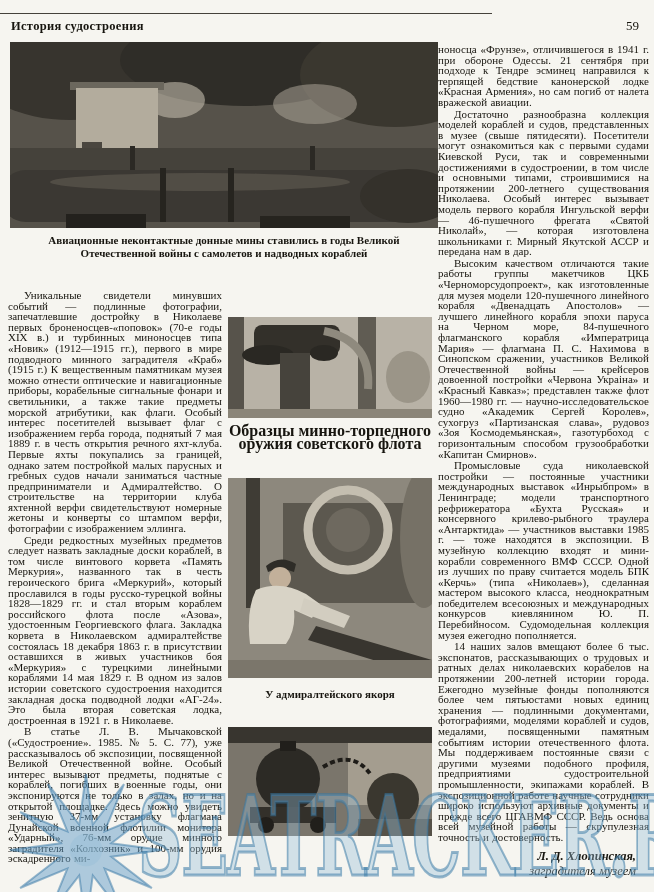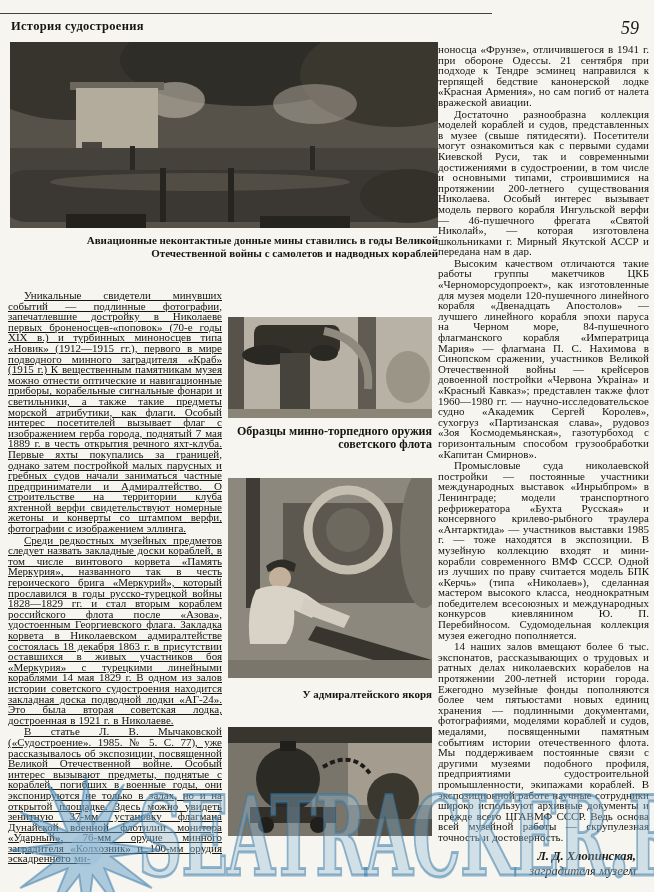--- a/index.html
+++ b/index.html
@@ -6,44 +6,44 @@
   .page {
     position:relative; width:654px; height:892px;
     background:#f6f5f0; overflow:hidden;
     font-family:"Liberation Serif", serif; color:#17150f;
   }
   .rule-top { position:absolute; left:0; top:13px; width:492px; height:1px; background:#45423b; }
   .header-title {
     position:absolute; left:11px; top:19px;
     font-weight:bold; font-size:12.5px; letter-spacing:.3px;
   }
-  .page-number { position:absolute; right:15px; top:18px; font-size:18px;font-style:italic; }
+  .page-number { position:absolute; right:15px; top:18px; font-size:13px; }
 
   .photo { position:absolute; overflow:hidden; }
   .photo svg { display:block; }
   #top-photo   { left:10px;  top:42px;  width:428px; height:186px; }
   #mid-photo1  { left:228px; top:317px; width:204px; height:101px; }
   #mid-photo2  { left:228px; top:478px; width:204px; height:200px; }
   #mid-photo3  { left:228px; top:727px; width:204px; height:109px; }
 
   .caption {
-    position:absolute; text-align:right; font-weight:bold;
+    position:absolute; text-align:center; font-weight:bold;
     font-size:11px; line-height:13px;
   }
   #top-caption  { left:10px;  top:234px; width:428px; }
-  #mid-caption1 { left:228px; top:425px; width:204px; font-size:12px; line-height:12.5px; }
+  #mid-caption1 { left:228px; top:425px; width:204px; font-size:16px; line-height:12.5px; }
   #mid-caption2 { left:228px; top:688px; width:204px; font-size:11px; }
   #mid-caption3 { left:228px; top:843px; width:204px; font-size:10.5px; line-height:13px; }
   #mid-caption3 .photo-credit { font-style:italic; font-weight:bold; }
 
   .col {
     position:absolute; font-size:11px; line-height:10.6px;
     text-align:justify; letter-spacing:0; word-spacing:.5px;
   }
-  #col-left  { left:8px;   top:290px; width:214px;text-decoration:underline; }
+  #col-left  { left:8px;   top:290px; width:214px; }
   #col-right { left:438px; top:44px;  width:211px; }
   .col p { margin:0 0 1px 0; text-indent:16px; }
   .col p.noindent { text-indent:0; }
 
   .signature {
     position:absolute; right:18px; top:849px; width:240px;
     text-align:right; font-style:italic; font-size:12.5px; line-height:15px;
   }
   .signature .sig-name { font-weight:bold; }
 

